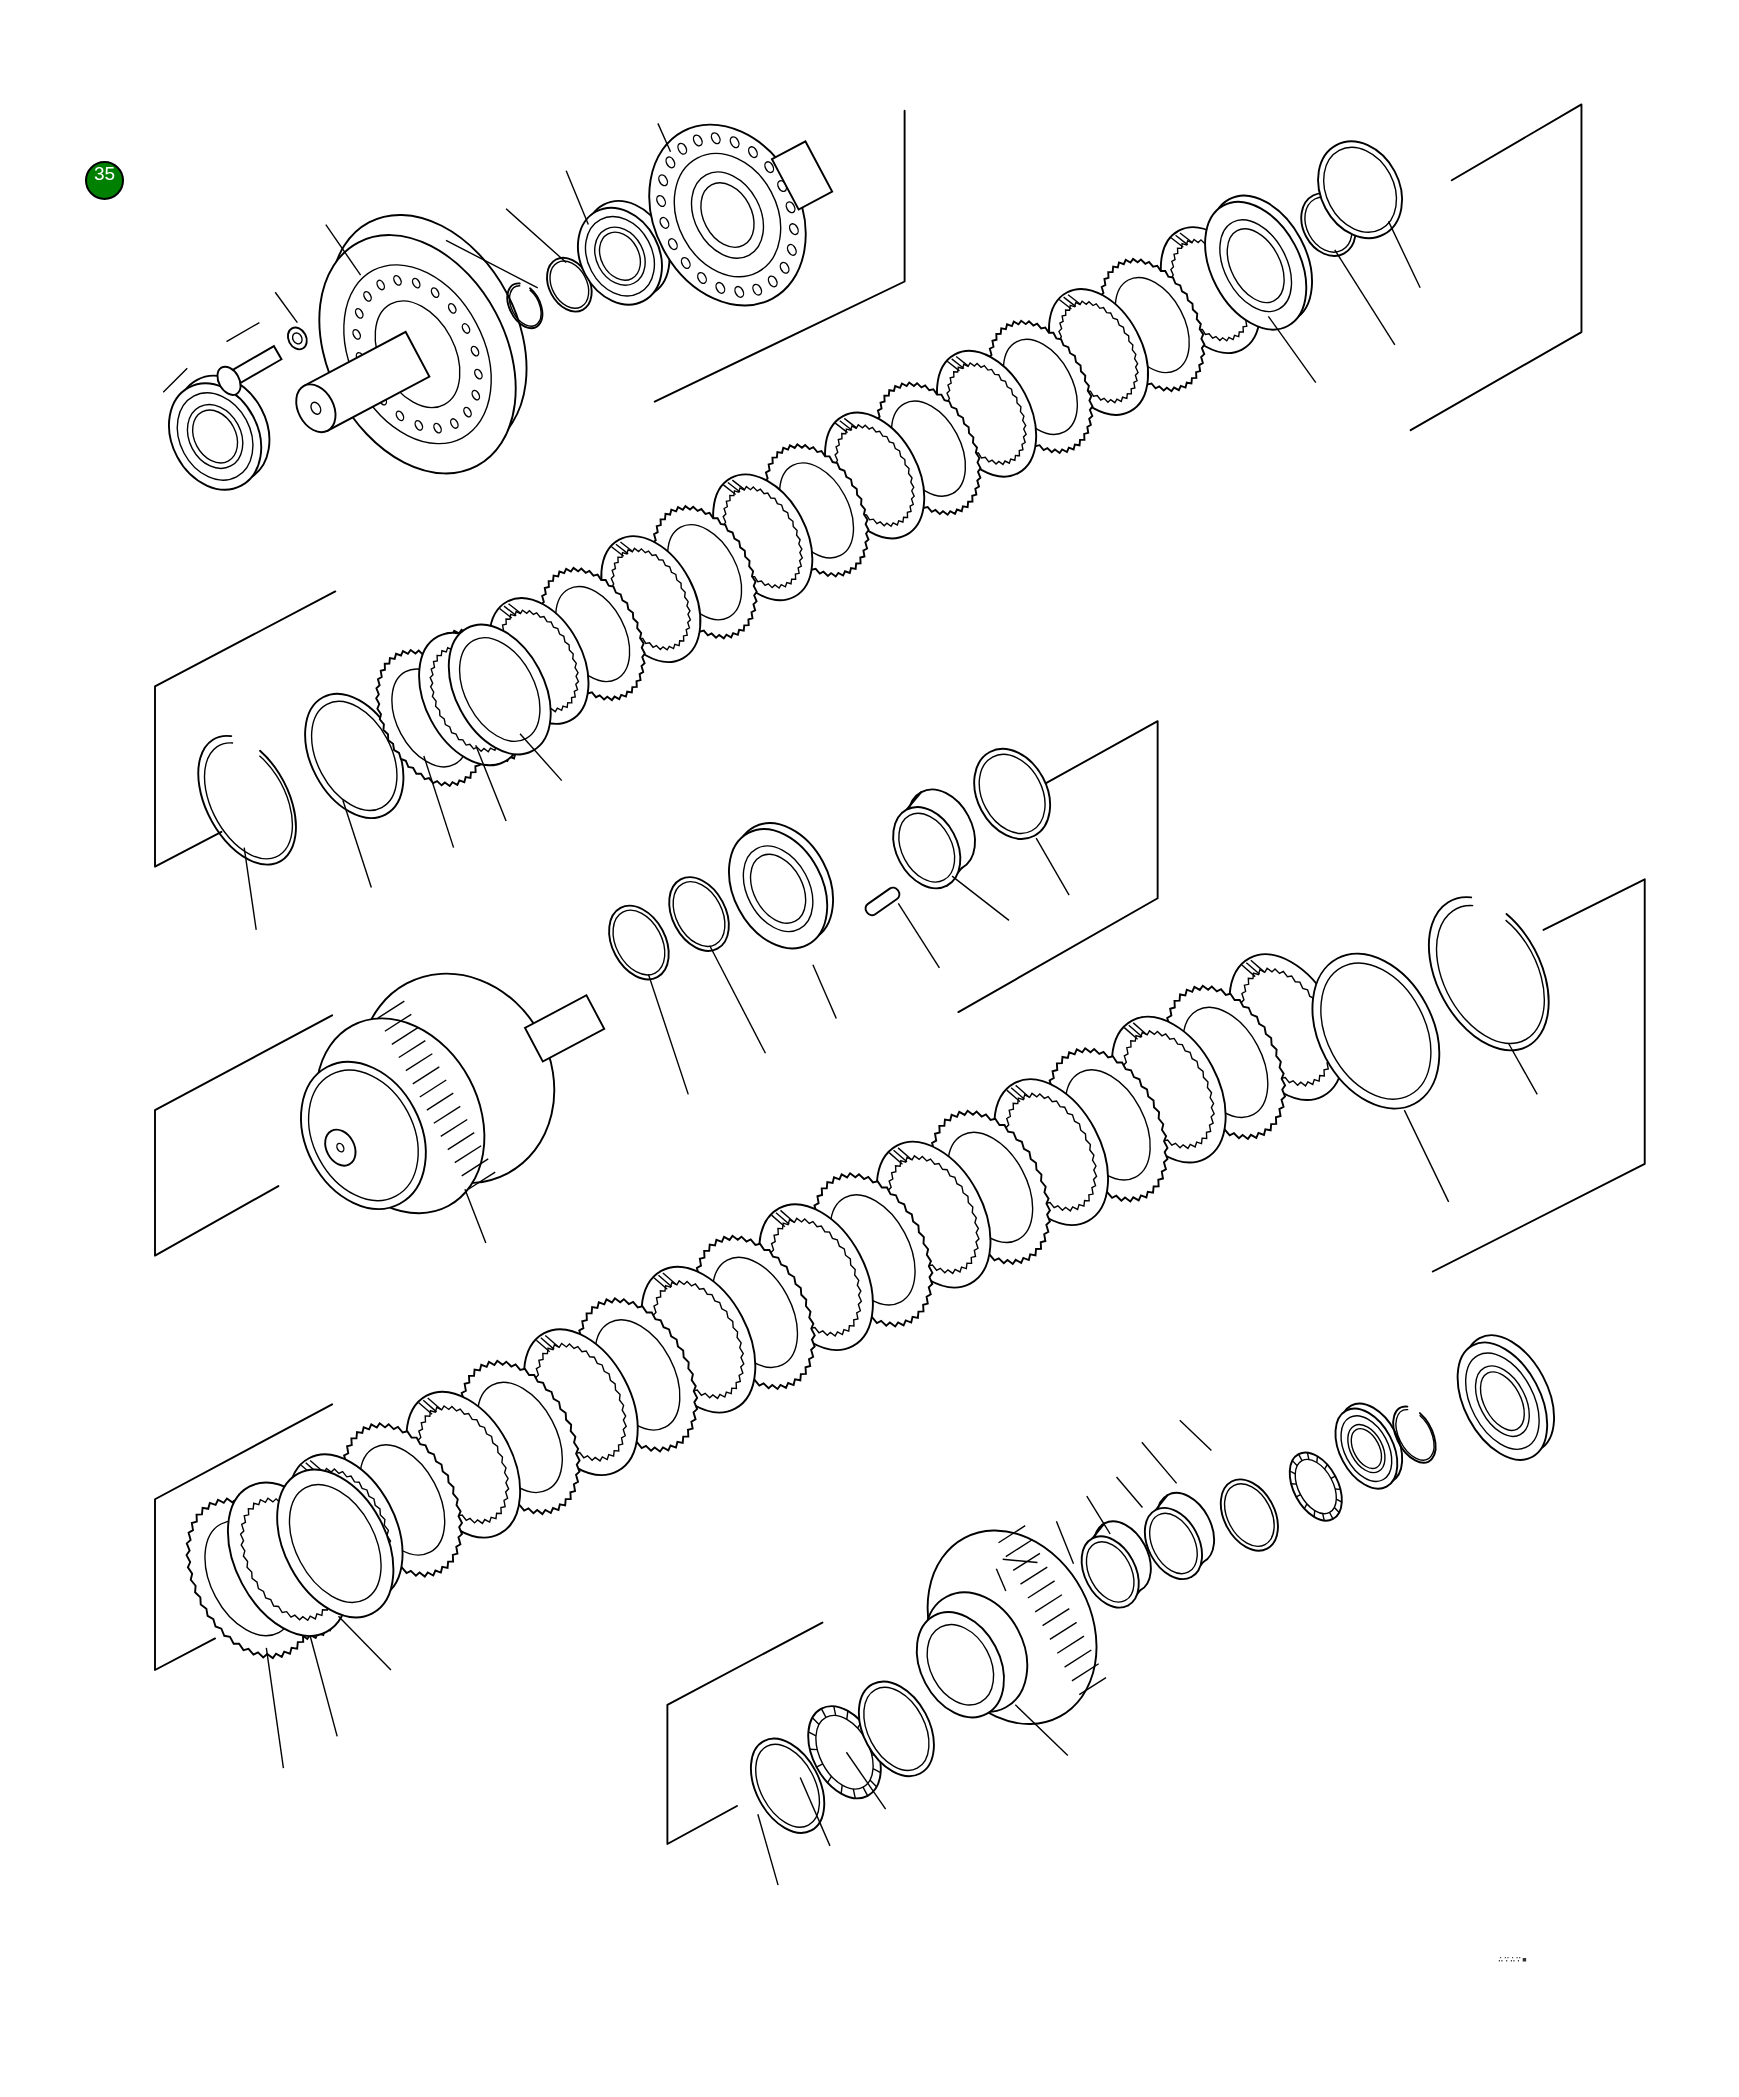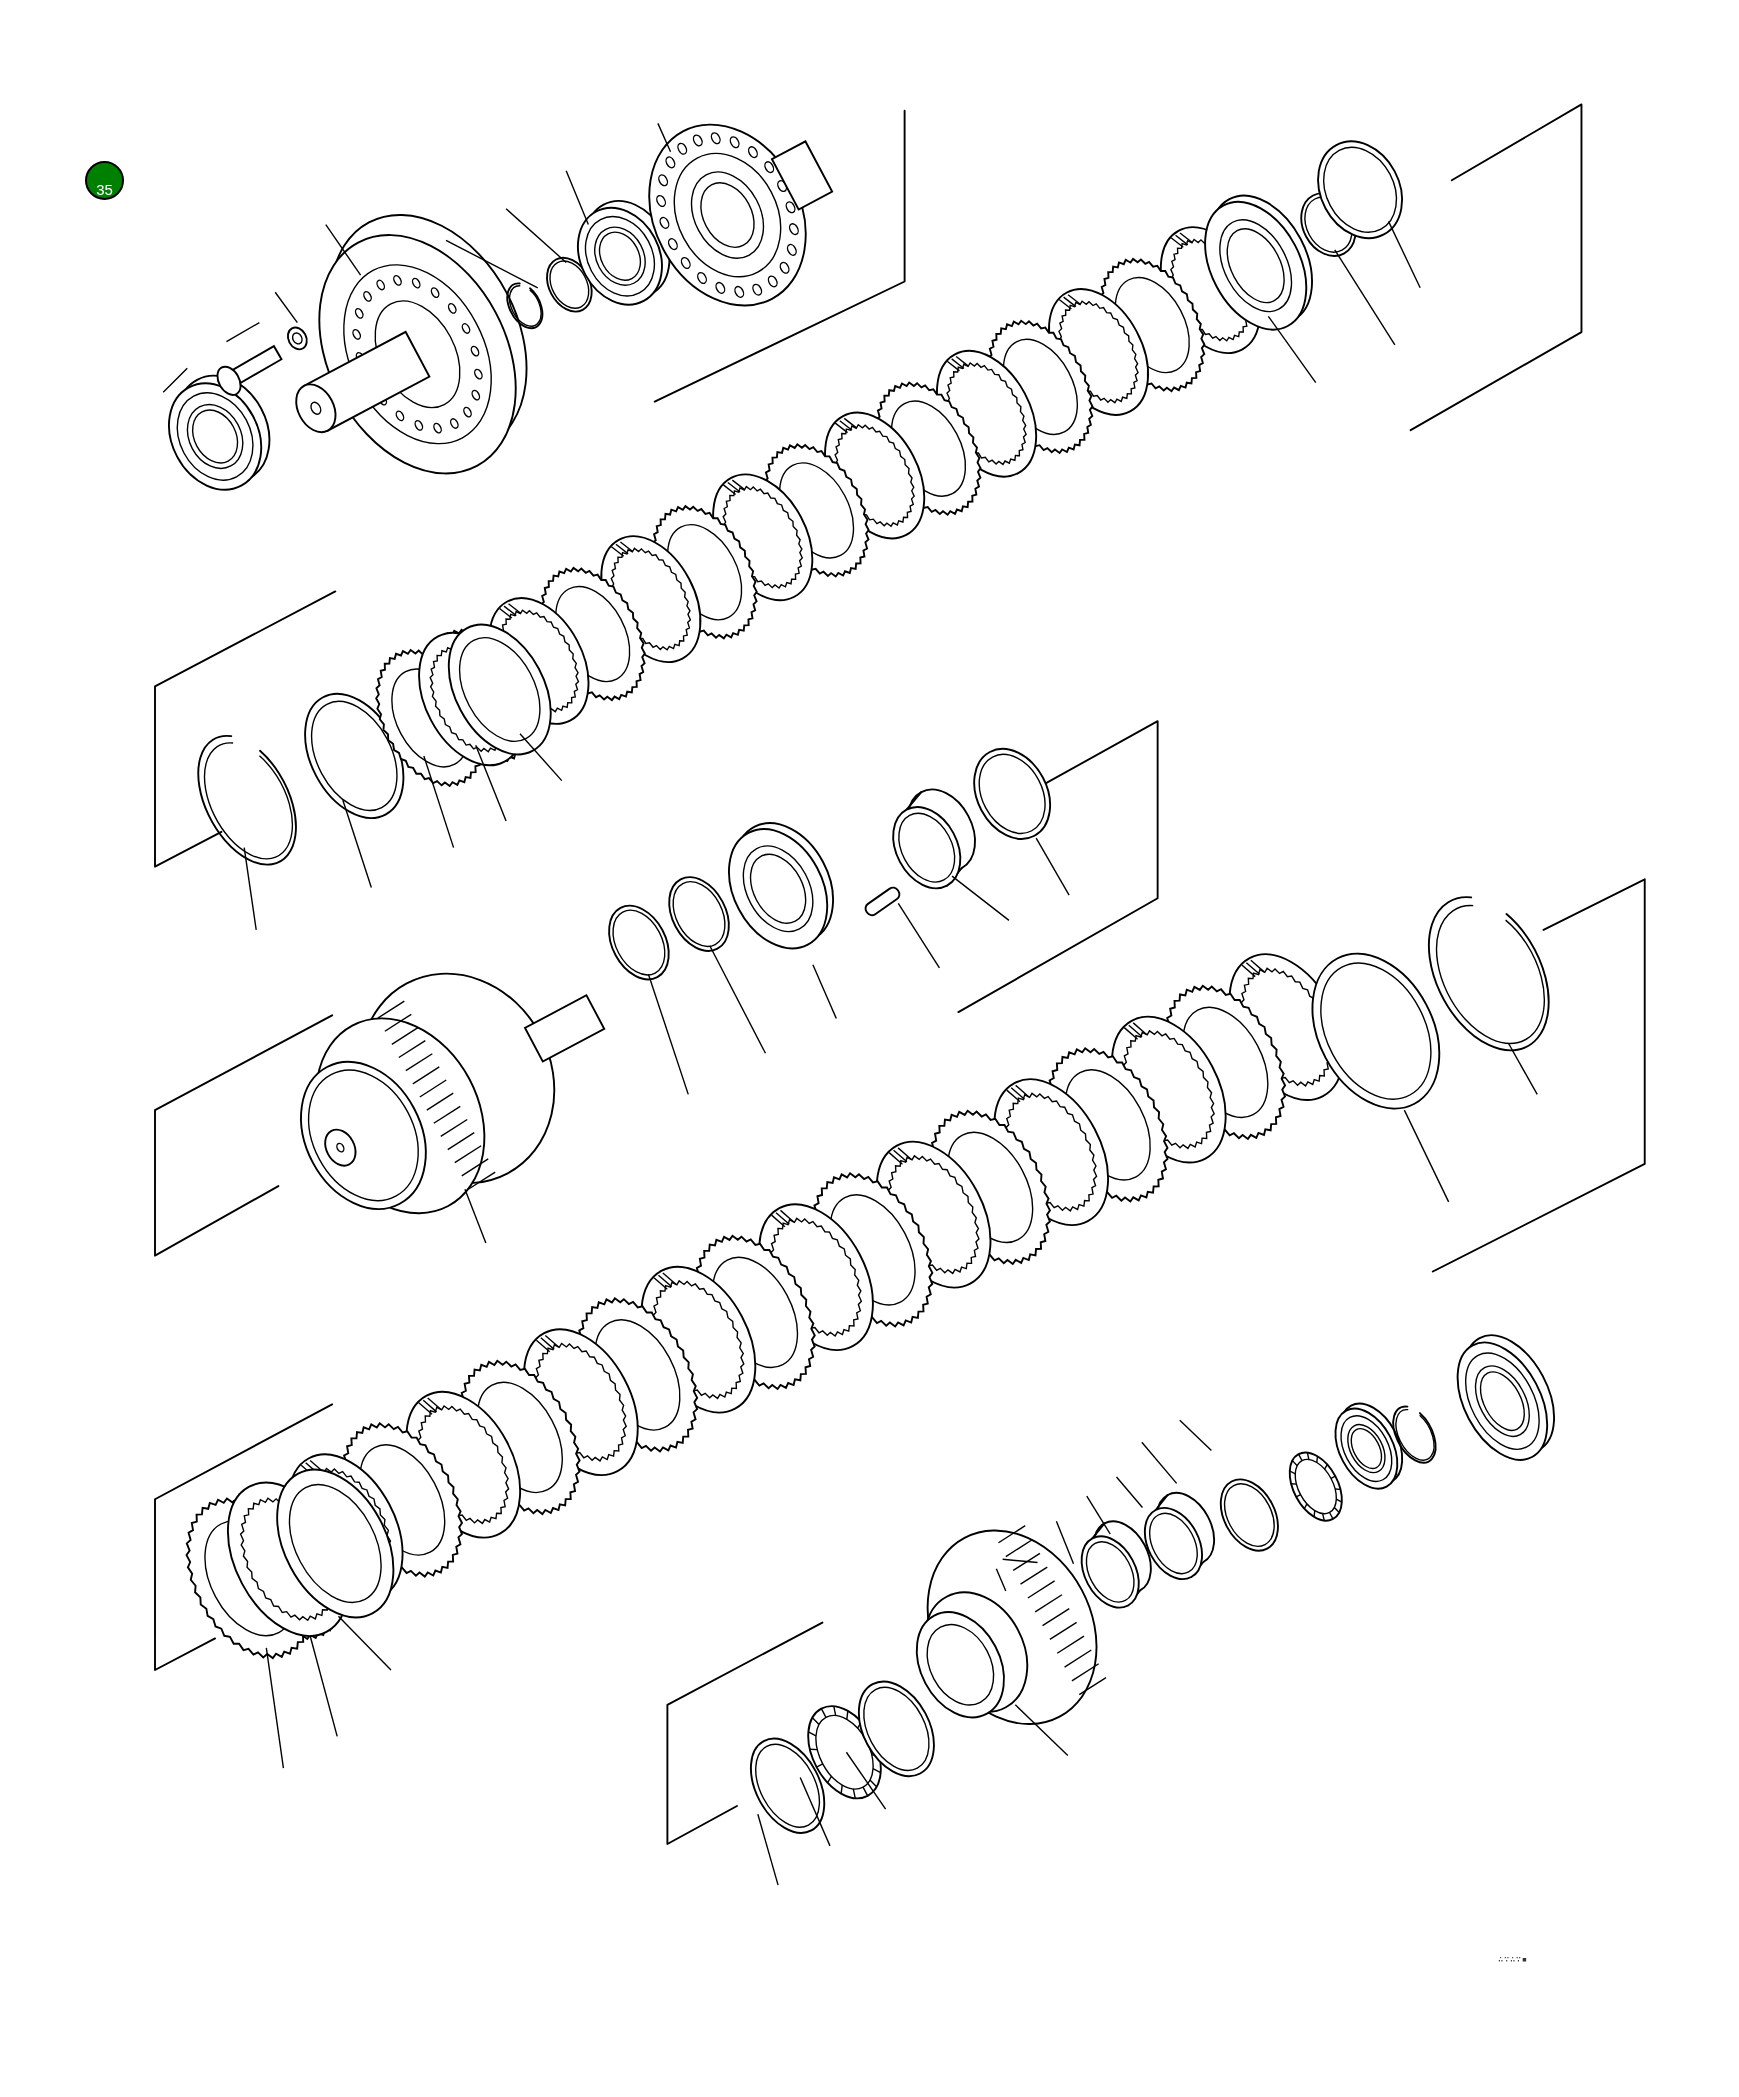--- a/index.html
+++ b/index.html
@@ -4,22 +4,22 @@
 <style>
   html, body { margin:0; padding:0; background:#ffffff; }
   body { width:1739px; height:2097px; position:relative; overflow:hidden;
          font-family:"Liberation Sans", sans-serif; }
   #diagram { position:absolute; left:0; top:0; width:1739px; height:2097px; }
   .ln { stroke:#000; stroke-width:3; fill:none; stroke-linecap:round; stroke-linejoin:round; }
   .thin { stroke:#000; stroke-width:2.2; fill:none; }
   .part { fill:#fff; stroke:#000; stroke-width:3; }
   .badge { position:absolute; width:39px; height:39px; border-radius:50%;
            background:#008000; border:2.5px solid #000; color:#fff;
-           font-family:"Liberation Sans", sans-serif; font-size:15px;
-           display:flex; align-items:flex-end; justify-content:center; box-sizing:border-box; }
+           font-family:"Liberation Sans", sans-serif; font-size:19px;
+           display:flex; align-items:flex-start; justify-content:center; box-sizing:border-box; }
   .stamp { position:absolute; font-family:"DejaVu Sans Mono", monospace; font-size:8.9px;
            color:#333; letter-spacing:0.6px; }
 </style>
 </head>
 <body>
 
 <svg id="diagram" viewBox="0 0 2749 3315" xmlns="http://www.w3.org/2000/svg">
   <g id="frames">
       <polyline points="1035,635 1430,445 1430,175" class="ln"></polyline>
       <polyline points="2230,680 2500,525 2500,165 2295,285" class="ln"></polyline>

